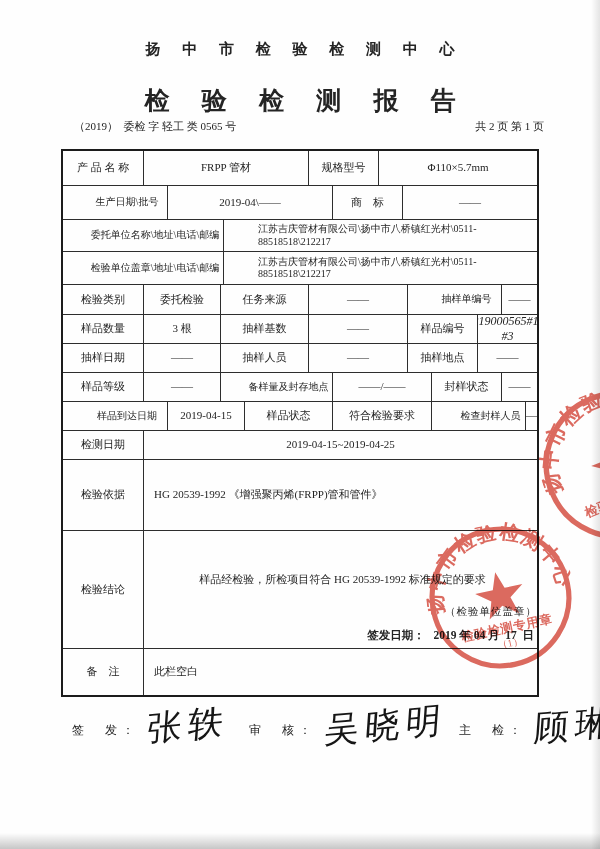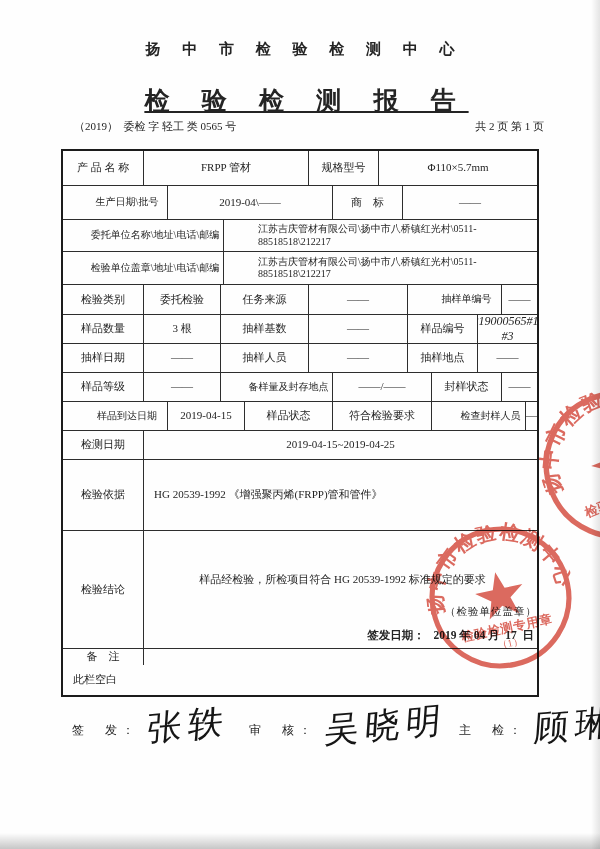--- a/index.html
+++ b/index.html
@@ -8,34 +8,34 @@
     background:#fefefe; overflow:hidden;
     font-family:"Liberation Serif","DejaVu Serif",serif;
     color:#242424;
   }
   .org-name {
     position:absolute; top:40px; left:0; right:0; text-align:center;
     font-size:15px; font-weight:bold; letter-spacing:9px; text-indent:9px;
   }
   .report-title {
     position:absolute; top:84px; left:0; right:0; text-align:center;
-    font-size:25px; font-weight:bold; letter-spacing:13px; text-indent:13px;text-decoration:underline;
+    font-size:25px; font-weight:bold; letter-spacing:13px; text-indent:13px;
   }
   .meta-row {
     position:absolute; top:119px; left:74px; right:56px;
     display:flex; justify-content:space-between; font-size:11px;
     white-space:pre-wrap;
   }
   
   .report-table {
     position:absolute; left:61px; top:149px; width:478px;
     border:2px solid #1c1c1c; box-sizing:border-box; background:transparent;
   }
   .tr { display:flex; border-bottom:1px solid #2d2d2d; }
-  .tr:last-child { border-bottom:none;flex-direction:column; }
+  .tr:last-child { border-bottom:none; }
   .td {
     border-right:1px solid #2d2d2d; box-sizing:border-box;
     display:flex; align-items:center; justify-content:center;
     text-align:center; font-size:11px; padding:1px 3px;
     white-space:pre-wrap; overflow:hidden; line-height:1.25;
   }
   .td:last-child { border-right:none; }
   .td.left { justify-content:flex-start; text-align:left; padding-left:10px; }
   .td.sm { font-size:10px;margin-left:24px; }
   .td.tiny { font-size:12px; letter-spacing:0;font-style:italic; }

